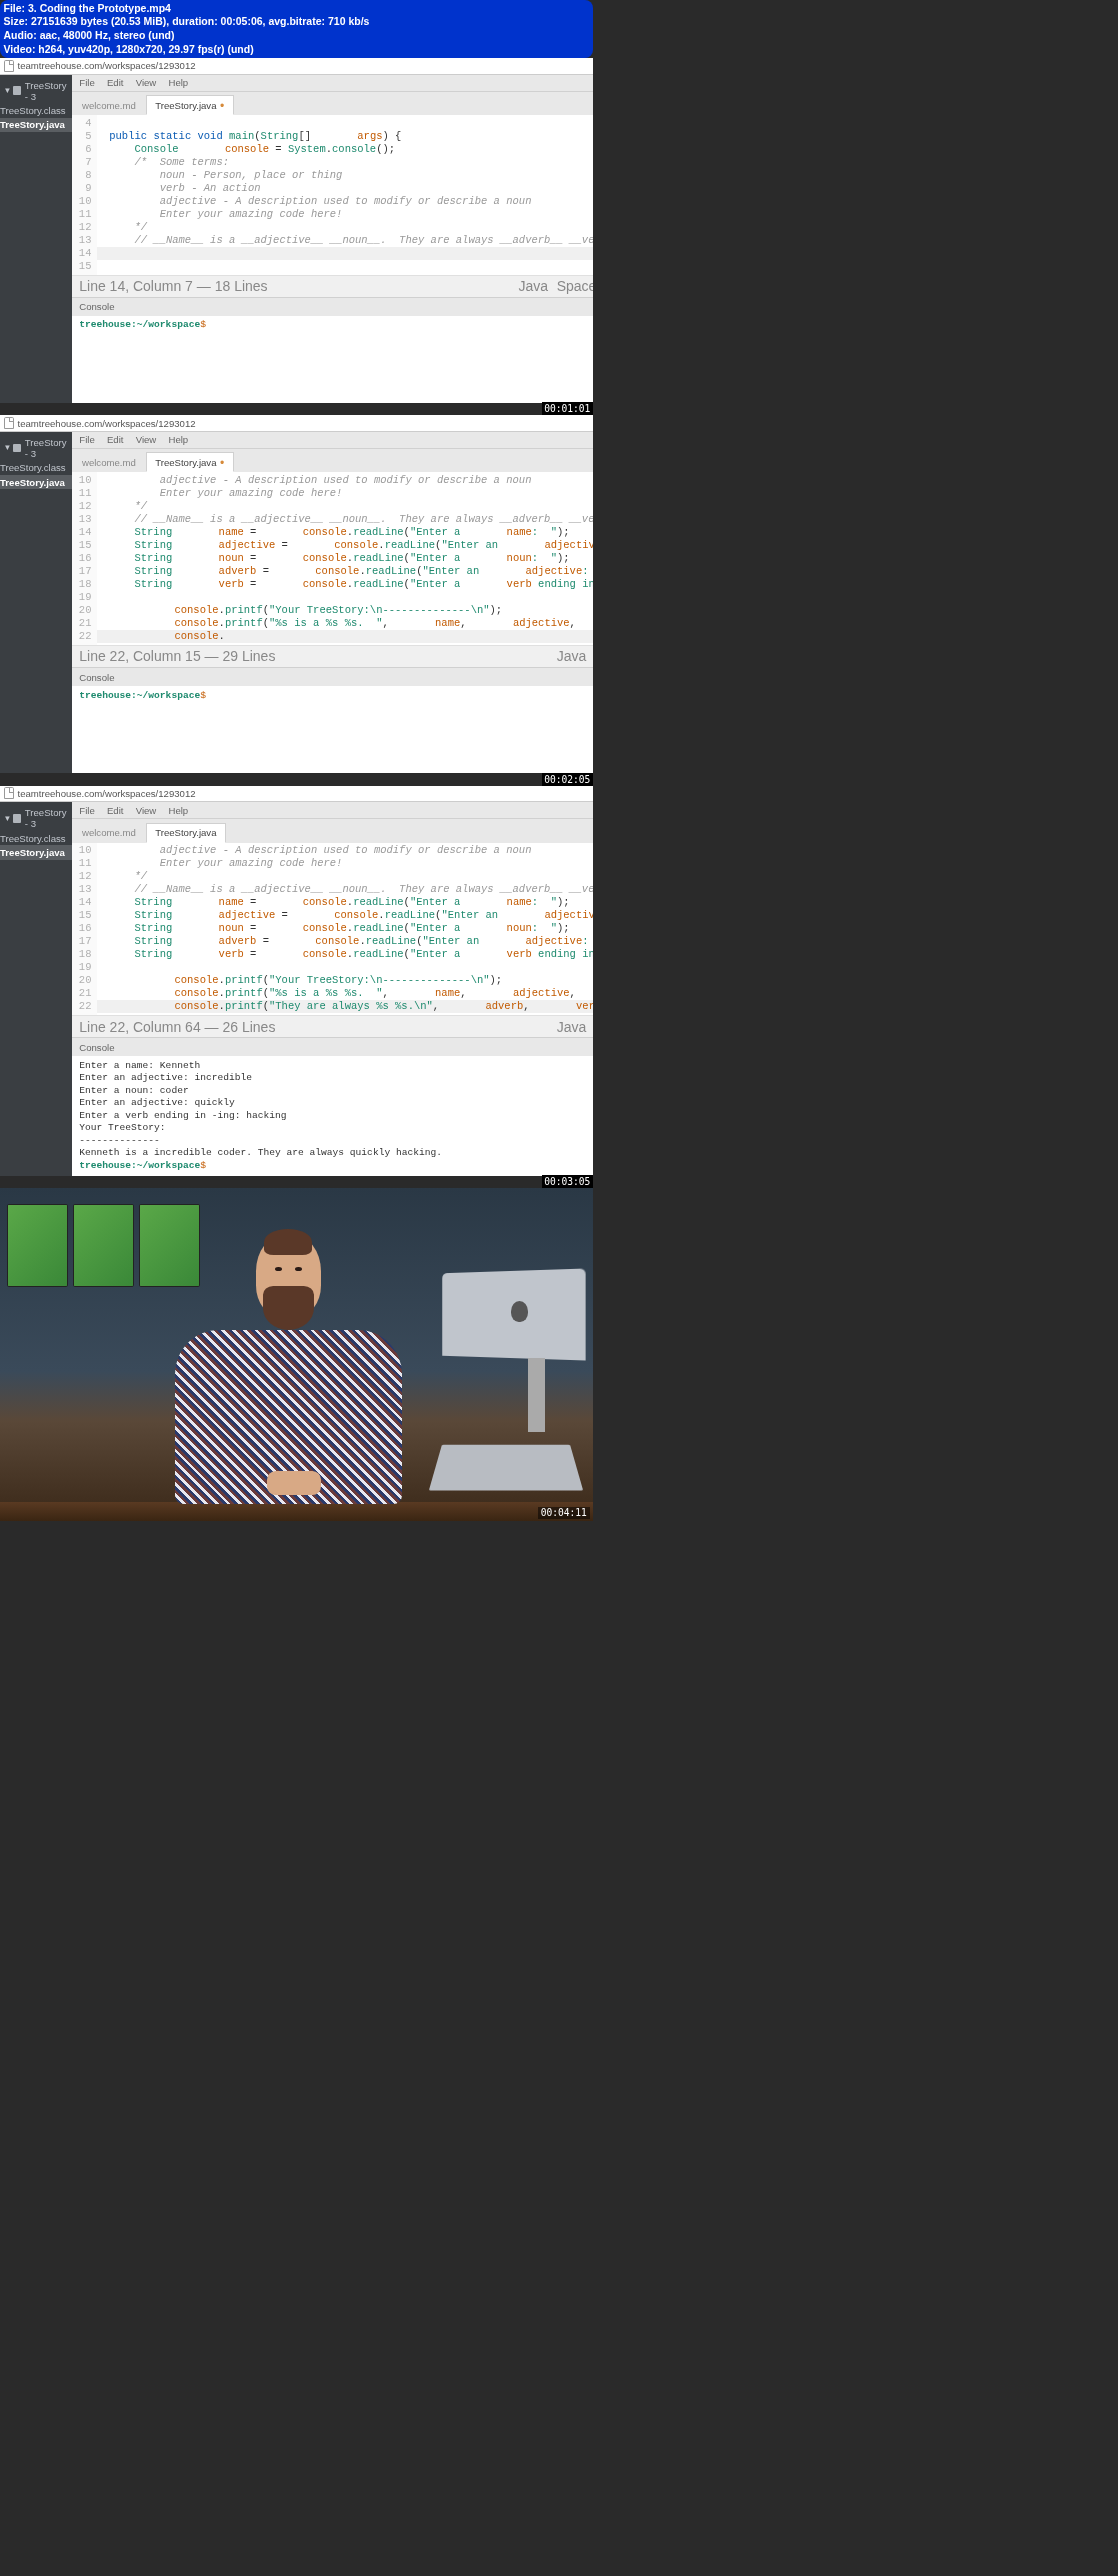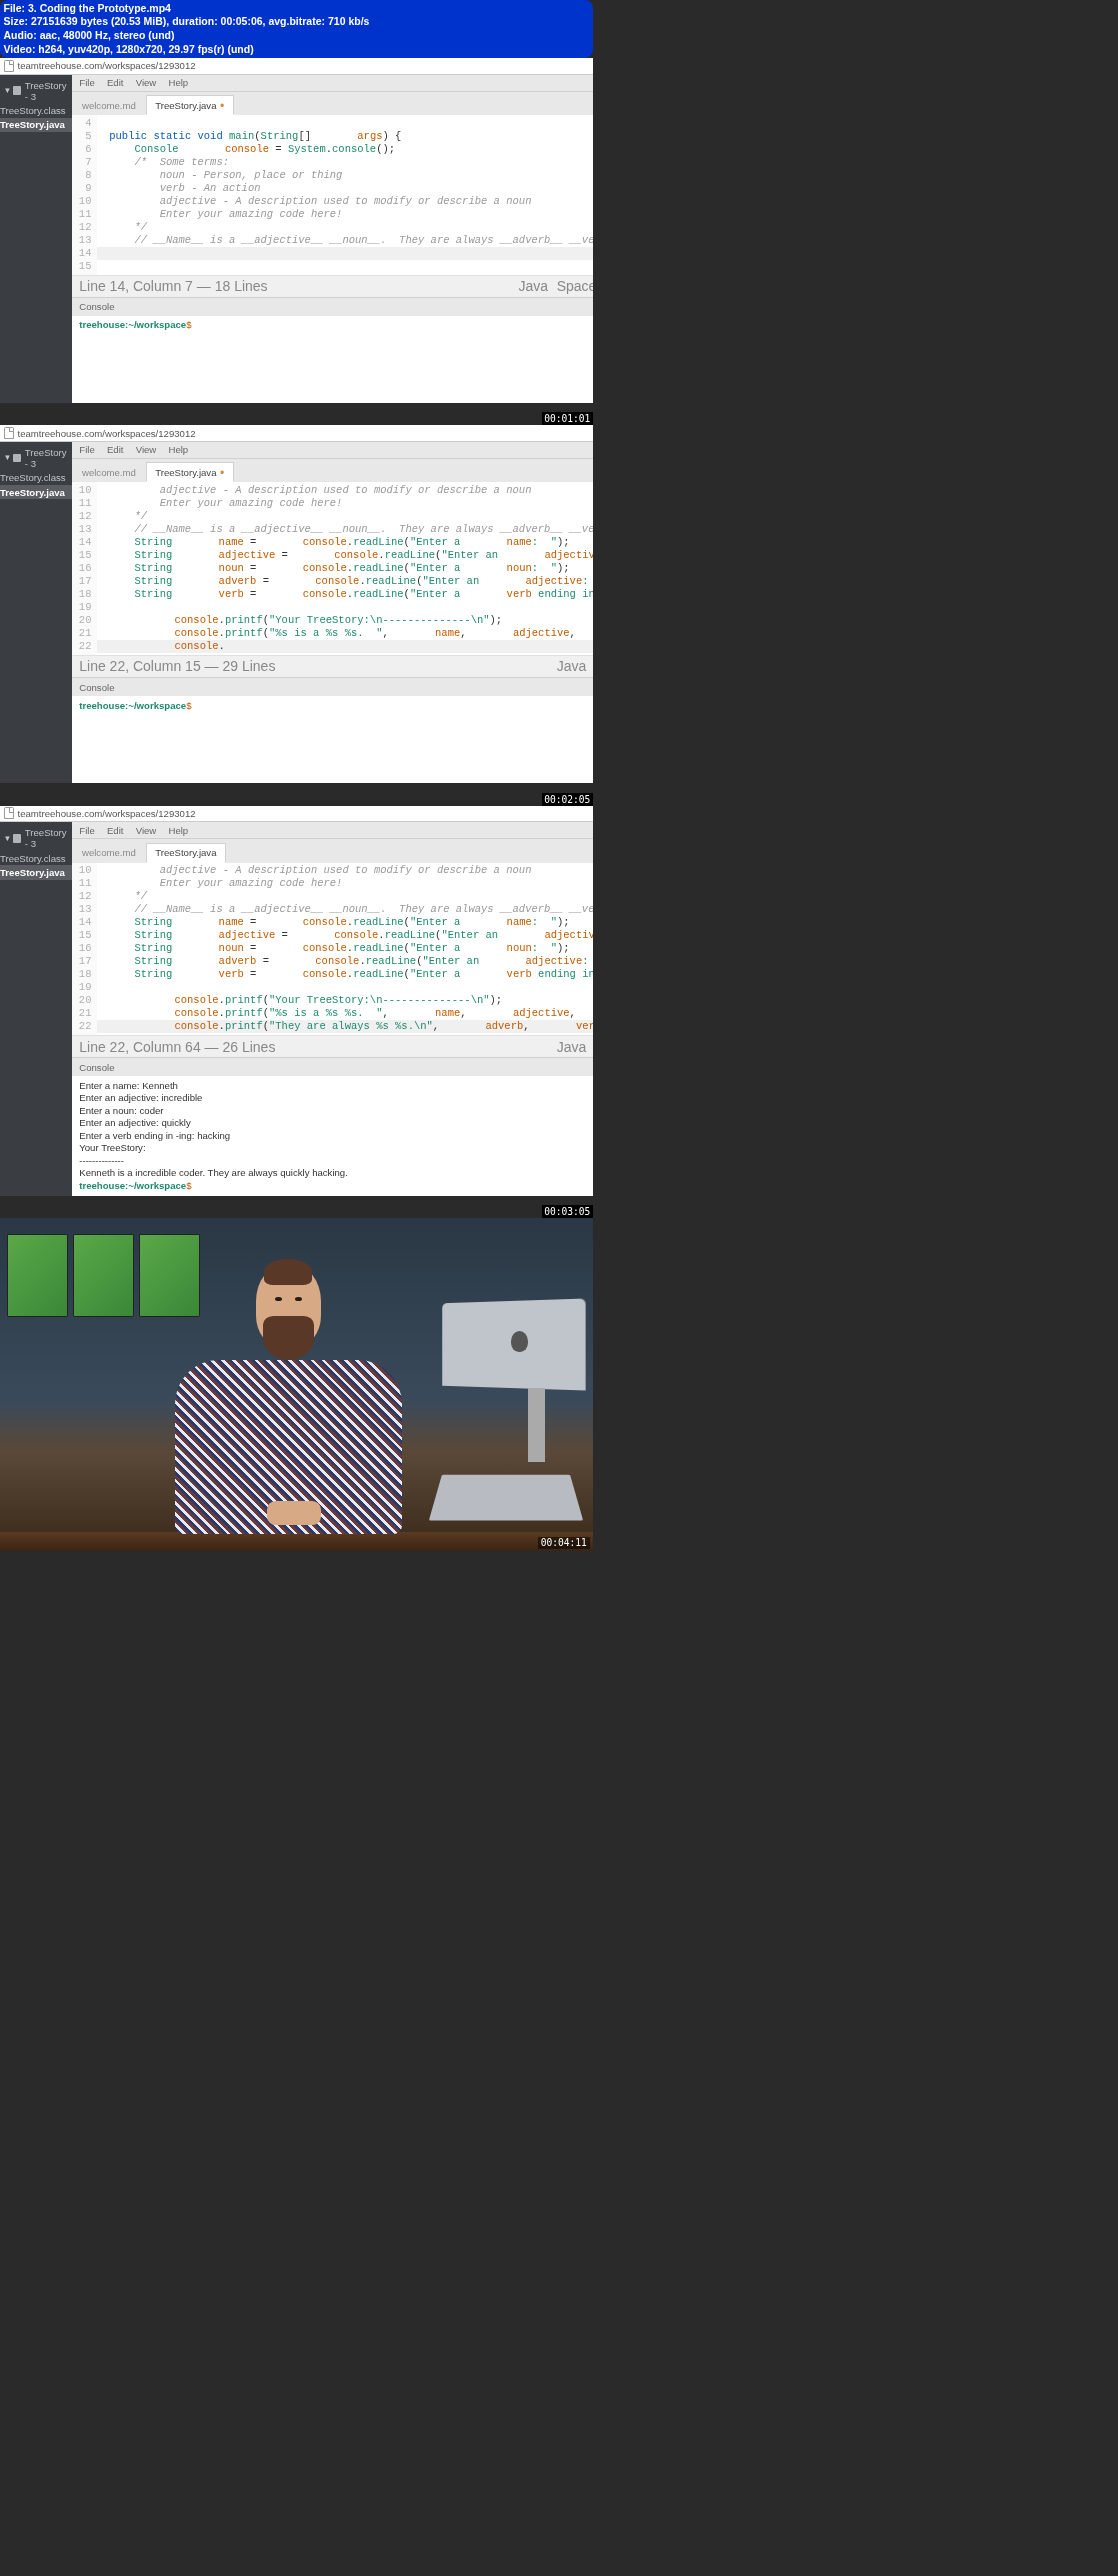--- a/index.html
+++ b/index.html
@@ -1,18 +1,18 @@
 <!DOCTYPE html>
 <html style="font-size:14px"><head>
 <meta charset="utf-8">
 <style>
 * { margin: 0; padding: 0; box-sizing: border-box; }
 body { font-family: Arial, sans-serif; font-size: 10.5px; background: #2a2a2a; width: 593px; }
 .header-blue { background: #0033cc; color: #fff; padding: 1.7px 3.5px; font-size: 10.5px; font-weight: bold; font-family: Arial; line-height: 1.3; border-radius: 8px; }
-.ide-block { background: #3b82f6; margin-bottom: 21px; }
+.ide-block { background: #3b82f6; margin-bottom: 11px; }
 .url-bar { background: #fff; border-bottom: 0.9px solid #ccc; padding: 1.7px 3.5px; font-size: 9.6px; color: #555; display: flex; align-items: center; }
 .url-bar .page-icon { width: 10.5px; height: 12.2px; border: 0.9px solid #999; margin-right: 3.5px; border-radius: 1.7px 1.7px 0 0; position: relative; }
 .url-bar .page-icon::after { content: ''; position: absolute; top: 0; right: 0; width: 3.5px; height: 3.5px; border-left: 0.9px solid #999; border-bottom: 0.9px solid #999; }
 .ide-body { display: flex; }
 .sidebar { width: 96px; background: #3a3e42; color: #c0c5cc; font-size: 9.6px; padding-top: 3.5px; min-height: 314px; }
 .sidebar-row { display: flex; align-items: center; padding: 1.7px 3.5px; }
 .sidebar-row .folder-icon { width: 10.5px; height: 8.7px; background: #b0b5bb; margin-right: 3.5px; border-radius: 0.9px; }
 .sidebar-row .arrow { margin-right: 1.7px; font-size: 7.9px; }
 .sidebar-child { padding-top: 1.7px; padding-bottom: 1.7px; font-size: 9.6px; }
 .sidebar-child.active { background: #5a5e62; color: #fff; font-weight: bold; }
@@ -31,21 +31,21 @@
 .code .cursor-line { background: #f0f0f0; }
 .kw { color: #0a5bb3; }
 .mn { color: #1e8a6e; }
 .cm { color: #999; font-style: italic; }
 .st { color: #1e8a6e; }
 .vn { color: #c25a00; padding-left: 40px; }
 .cl { color: #1e8a6e; }
 .status-line { background: #f0f0f0; color: #888; font-size: 14px; padding: 2.6px 7px; display: flex; border-top: 0.9px solid #e0e0e0; }
 .status-right { margin-left: auto; display: flex; gap: 8.7px; }
 .console-head { background: #e8e8e8; padding: 3.5px 7px; font-size: 9.6px; color: #666; display: flex; justify-content: space-between; border-top: 0.9px solid #d0d0d0; }
-.console-body { background: #fff; padding: 3.5px 7px; font-family: Liberation Sans, sans-serif; font-size: 9.6px; min-height: 87px; color: #333; line-height: 1.3; }
+.console-body { background: #fff; padding: 3.5px 7px; font-family: Liberation Mono, monospace; font-size: 9.6px; min-height: 87px; color: #333; line-height: 1.3; }
 .prompt { color: #1e8a6e; font-weight: bold; }
 .prompt-dollar { color: #c25a00; }
 .timestamp { float: right; color: #fff; background: #000; font-family: monospace; font-size: 9.6px; padding: 0.9px 2.6px; margin-top: -11.3px; position: relative; z-index: 10; clear: both; }
 .video-frame { width: 593px; height: 333px; background: linear-gradient(to bottom, #2a3845 0%, #3a4a5a 55%, #5a4838 70%, #3a2818 100%); position: relative; overflow: hidden; }
 .green-panels { position: absolute; top: 15.7px; left: 7px; display: flex; gap: 5.2px; }
 .green-panel { width: 61px; height: 83px; background: linear-gradient(135deg, #5aa848 0%, #3a8838 100%); border: 0.9px solid #222; border-radius: 1.7px; }
 .monitor-right { position: absolute; top: 83px; right: 8.7px; width: 148px; height: 87px; background: #c0c5cc; border-radius: 5.2px 5.2px 0 0; transform: perspective(349px) rotateY(-15deg); }
 .laptop-arm { position: absolute; top: 170px; right: 48px; width: 17.4px; height: 74px; background: #aaa; }
 .laptop-base { position: absolute; bottom: 15.7px; right: 17.4px; width: 140px; height: 79px; background: #b8bcc2; border-radius: 2.6px; transform: perspective(349px) rotateX(55deg); }
 .apple-logo { position: absolute; top: 113px; right: 65px; width: 17.4px; height: 21px; background: #555; border-radius: 50% 50% 45% 45%; }

